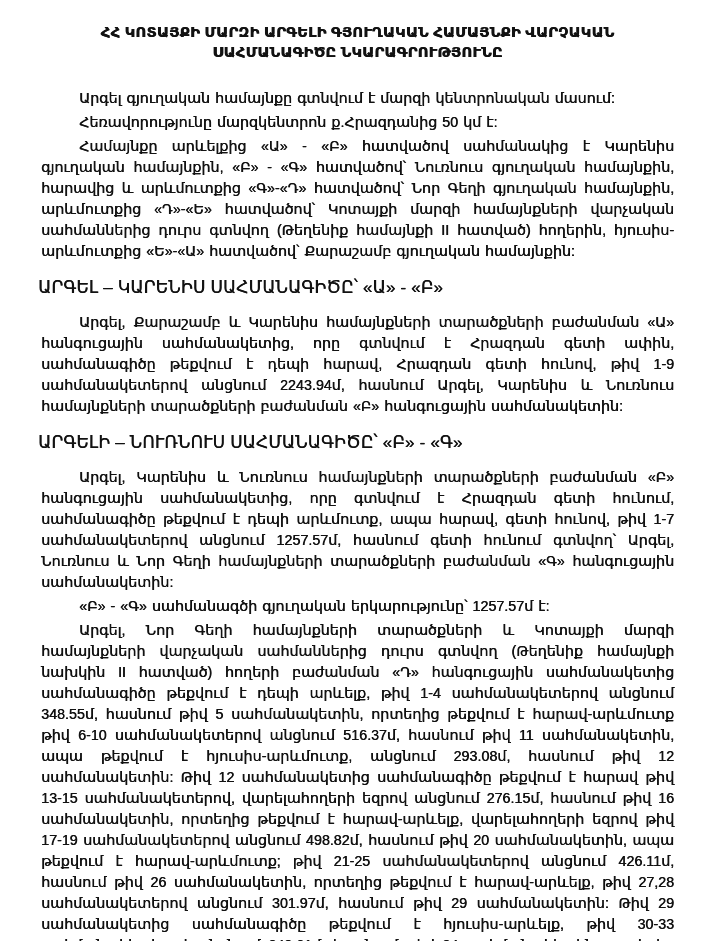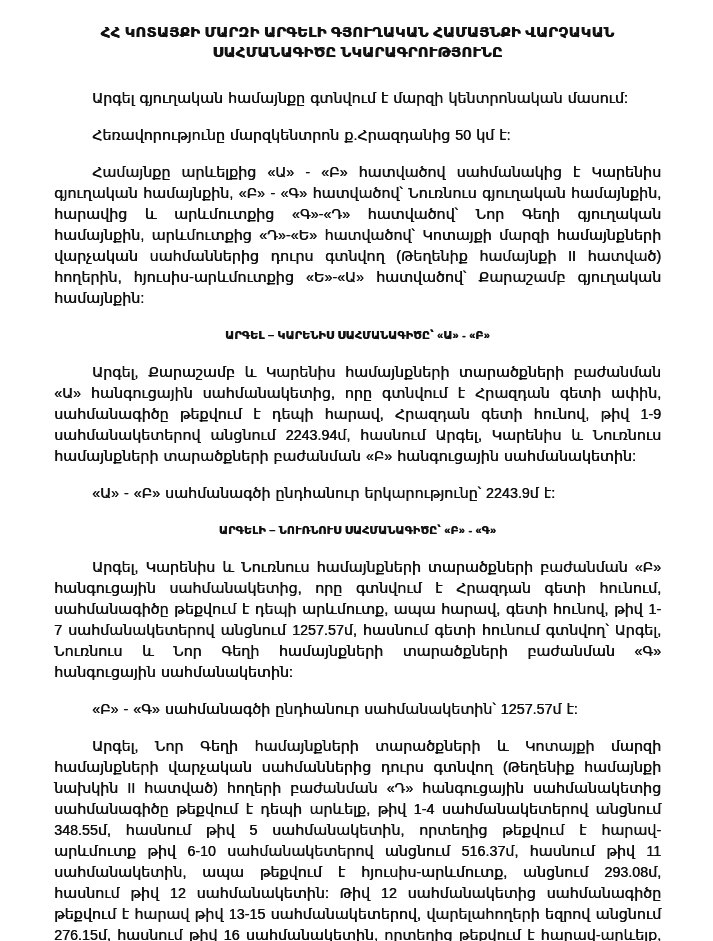--- a/index.html
+++ b/index.html
@@ -30,28 +30,28 @@
   .doc-title {
     text-align: center;
     font-weight: bold;
     font-size: 14.8px;
     line-height: 20px;
     margin: 2px 0 26px 0;
     text-indent: 0;
     letter-spacing: 0.2px;
   }
   p.body-par {
-    margin: 16px;
+    margin: 3px;
     text-indent: 38px;
     word-spacing: 1px;
   }
   .section-heading {
-    text-align: center;
-    font-weight: bold;
-    font-size: 11px;
+    text-align: left;
+    font-weight: normal;
+    font-size: 17px;
     margin: 15px 0 14px 0;
     text-indent: 0;
     letter-spacing: 0.2px;
   }
 </style>
 </head>
 <body>
 
 <div class="page">
 
@@ -60,26 +60,25 @@
     <div>ՍԱՀՄԱՆԱԳԻԾԸ ՆԿԱՐԱԳՐՈՒԹՅՈՒՆԸ</div>
   </div>
 
   <p class="body-par">Արգել գյուղական համայնքը գտնվում է մարզի կենտրոնական մասում:</p>
   <p class="body-par">Հեռավորությունը մարզկենտրոն ք.Հրազդանից 50 կմ է:</p>
   <p class="body-par">Համայնքը արևելքից «Ա» - «Բ» հատվածով սահմանակից է Կարենիս գյուղական համայնքին, «Բ» - «Գ» հատվածով՝ Նուռնուս գյուղական համայնքին, հարավից և արևմուտքից «Գ»-«Դ» հատվածով՝ Նոր Գեղի գյուղական համայնքին, արևմուտքից «Դ»-«Ե» հատվածով՝ Կոտայքի մարզի համայնքների վարչական սահմաններից դուրս գտնվող (Թեղենիք համայնքի II հատված) հողերին, հյուսիս-արևմուտքից «Ե»-«Ա» հատվածով՝ Քարաշամբ գյուղական համայնքին:</p>
 
   <div>
     <div class="section-heading">ԱՐԳԵԼ – ԿԱՐԵՆԻՍ ՍԱՀՄԱՆԱԳԻԾԸ՝ «Ա» - «Բ»</div>
     <p class="body-par">Արգել, Քարաշամբ և Կարենիս համայնքների տարածքների բաժանման «Ա» հանգուցային սահմանակետից,  որը գտնվում է Հրազդան գետի ափին, սահմանագիծը թեքվում է դեպի հարավ, Հրազդան գետի հունով, թիվ 1-9 սահմանակետերով անցնում 2243.94մ, հասնում Արգել, Կարենիս և Նուռնուս համայնքների տարածքների բաժանման «Բ» հանգուցային սահմանակետին:</p>
-    <p class="body-par">«Ա» - «Բ» սահմանագծի ընդհանուր երկարությունը՝ 2243.9մ է:</p>
   </div>
 
   <div>
     <div class="section-heading">ԱՐԳԵԼԻ – ՆՈՒՌՆՈՒՍ ՍԱՀՄԱՆԱԳԻԾԸ՝ «Բ» - «Գ»</div>
     <p class="body-par">Արգել, Կարենիս և Նուռնուս համայնքների տարածքների բաժանման «Բ» հանգուցային սահմանակետից, որը գտնվում է Հրազդան գետի հունում, սահմանագիծը թեքվում է դեպի արևմուտք, ապա հարավ, գետի հունով, թիվ 1-7 սահմանակետերով անցնում 1257.57մ, հասնում գետի հունում գտնվող՝ Արգել, Նուռնուս և Նոր Գեղի համայնքների տարածքների բաժանման «Գ» հանգուցային սահմանակետին:</p>
-    <p class="body-par">«Բ» - «Գ» սահմանագծի ընդհանուր սահմանակետին՝ 1257.57մ է:</p>
+    <p class="body-par">«Բ» - «Գ» սահմանագծի գյուղական երկարությունը՝ 1257.57մ է:</p>
   </div>
 
   <div>
     <p class="body-par">Արգել, Նոր Գեղի համայնքների տարածքների և Կոտայքի մարզի համայնքների վարչական սահմաններից դուրս գտնվող (Թեղենիք համայնքի նախկին II հատված) հողերի բաժանման «Դ» հանգուցային սահմանակետից սահմանագիծը թեքվում է դեպի արևելք, թիվ 1-4 սահմանակետերով անցնում 348.55մ, հասնում թիվ 5 սահմանակետին, որտեղից թեքվում է հարավ-արևմուտք թիվ 6-10 սահմանակետերով անցնում 516.37մ, հասնում թիվ 11 սահմանակետին, ապա թեքվում է հյուսիս-արևմուտք, անցնում 293.08մ, հասնում թիվ 12 սահմանակետին: Թիվ 12 սահմանակետից սահմանագիծը թեքվում է հարավ թիվ 13-15 սահմանակետերով, վարելահողերի եզրով անցնում 276.15մ, հասնում թիվ 16 սահմանակետին, որտեղից թեքվում է հարավ-արևելք, վարելահողերի եզրով թիվ 17-19 սահմանակետերով անցնում 498.82մ, հասնում թիվ 20 սահմանակետին, ապա թեքվում է հարավ-արևմուտք; թիվ 21-25 սահմանակետերով անցնում 426.11մ, հասնում թիվ 26 սահմանակետին, որտեղից թեքվում է հարավ-արևելք, թիվ 27,28 սահմանակետերով անցնում 301.97մ, հասնում թիվ 29 սահմանակետին: Թիվ 29 սահմանակետից սահմանագիծը թեքվում է հյուսիս-արևելք, թիվ 30-33 սահմանակետերով անցնում 242.61մ, հասնում թիվ 34 սահմանակետին, որտեղից թեքվում է հարավ-արևելք թիվ 35,36 սահմանակետերով անցնում 171.51մ, հասնում թիվ 38 սահամանակետին, ապա թեքվում է հյուսիս-արևելք, անցնում 182.08մ, հասնում թիվ. 38 սահմանակետին: Թիվ 38 սահմանակետից սահմանագիծը թեքվում է դեպի հյուսիս, անցնում 114.89մ, հասնում թիվ</p>
   </div>
 
 </div>
 
 </body></html>

